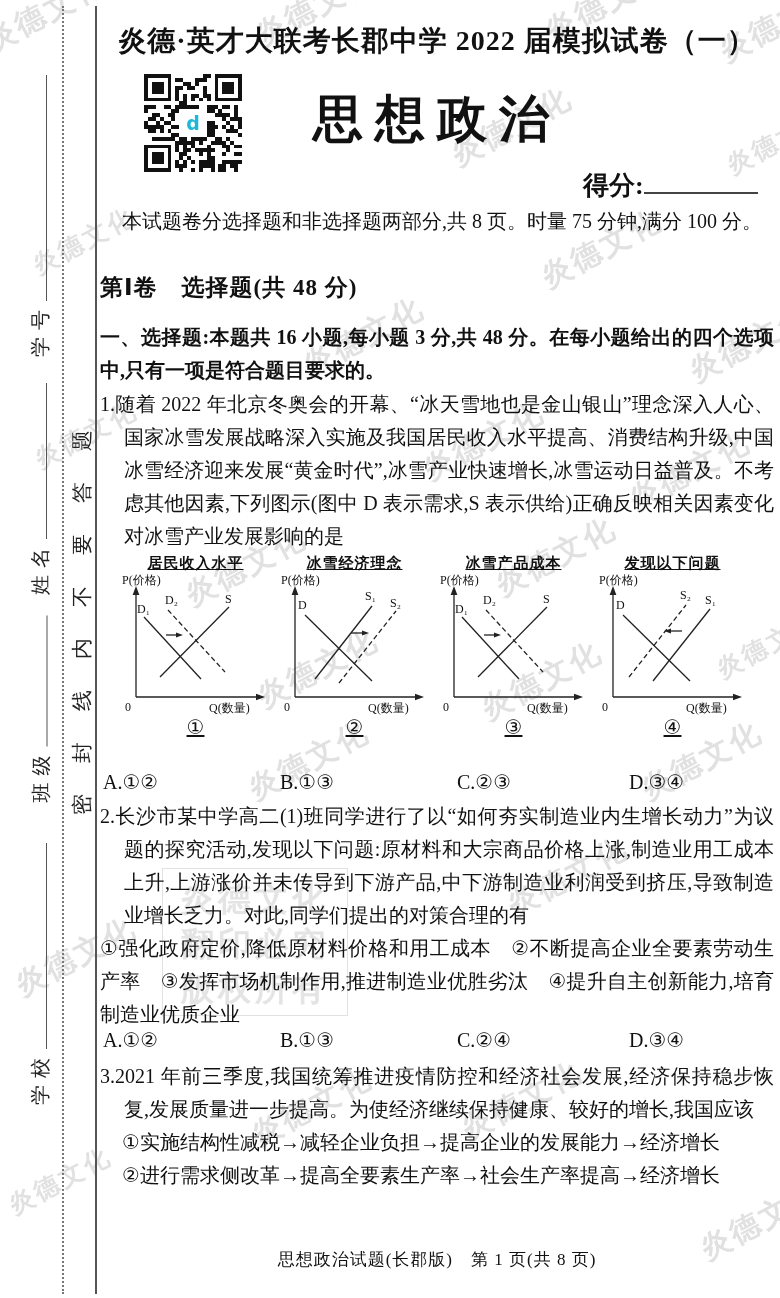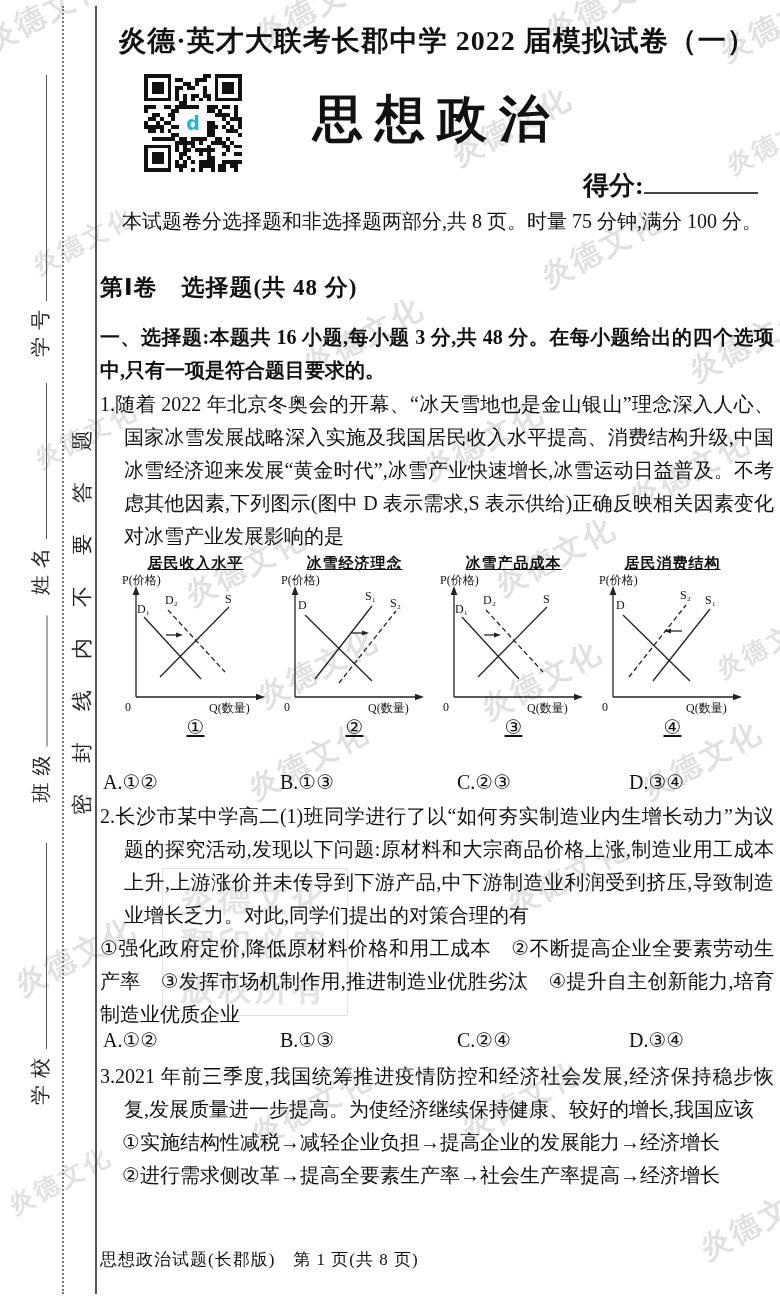--- a/index.html
+++ b/index.html
@@ -44,21 +44,21 @@
         grid-template-columns:177px 177px 172px 1fr;font-size:20px;z-index:2;}
   
   .charts{position:absolute;left:116px;top:553px;width:660px;display:flex;z-index:2;}
   .chart{width:159px;text-align:center;text-decoration:underline;}
   .chart .ct{font-size:15px;font-weight:bold;letter-spacing:1px;line-height:20px;}
   .chart svg{display:block;margin:0 auto;}
   .chart .tag{font-size:20px;line-height:24px;}
   .chart svg line{stroke:#222;stroke-width:1.3;}
   .chart svg polygon{fill:#222;stroke:none;}
   .chart svg text{fill:#111;font-size:12px;font-family:"Liberation Serif","DejaVu Sans",serif;}
-  .footer{position:absolute;left:100px;top:1248px;width:674px;
+  .footer{position:absolute;left:100px;top:1248px;width:674px;text-align:center;
           font-size:17px;letter-spacing:1px;z-index:2;}
 </style>
 </head>
 <body>
 
 <div class="page">
 
   <i class="wm" style="left:-20px;top:-8px">炎德文化</i>
   <i class="wm" style="left:250px;top:-14px">炎德文化</i>
   <i class="wm" style="left:540px;top:-18px">炎德文化</i>
@@ -396,21 +396,21 @@
         <line x1="23" y1="44" x2="80" y2="106"></line>
         <line x1="47" y1="37" x2="104" y2="99" stroke-dasharray="5,3"></line>
         <line x1="39" y1="104" x2="108" y2="34"></line>
         <line x1="45" y1="62" x2="57" y2="62"></line>
           <polygon points="62,62 55,59.4 55,64.6"></polygon>
       </svg>
       <div class="tag">③</div>
     </div>
 
     <div class="chart">
-      <div class="ct">居民消费结构</div>
+      <div class="ct">发现以下问题</div>
       <svg width="150" height="142" viewBox="0 0 150 142">
         <text x="1" y="11">P(价格)</text>
         <line x1="15" y1="124" x2="15" y2="20"></line>
           <polygon points="15,13 11.6,22 18.4,22"></polygon>
         <line x1="15" y1="124" x2="138" y2="124"></line>
           <polygon points="144,124 135,120.8 135,127.2"></polygon>
         <text x="4" y="138">0</text>
         <text x="88" y="139">Q(数量)</text>
         <text x="18" y="36">D</text>
         <text x="82" y="26">S₂</text>

